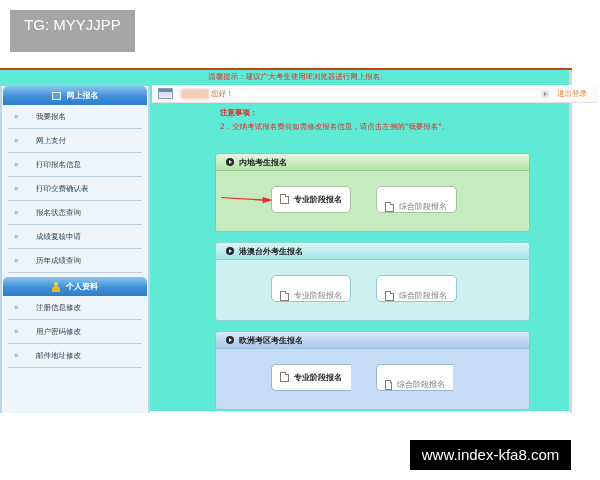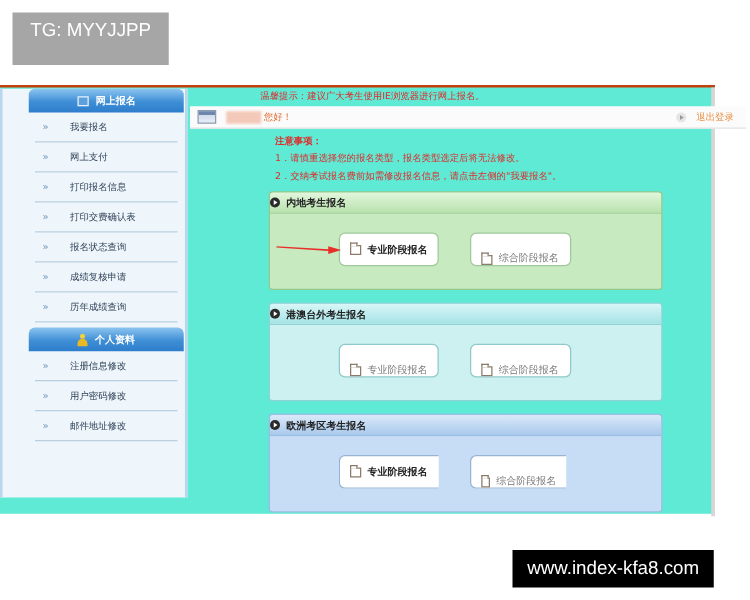--- a/index.html
+++ b/index.html
@@ -8,21 +8,21 @@
 
     .wm-top { position: absolute; left: 10px; top: 10px; width: 125px; height: 42px; background: #a6a6a6; color: #ffffff; font-family: "Liberation Sans", sans-serif; font-size: 15px; line-height: 30px; text-align: center; }
     .wm-bottom { position: absolute; left: 410px; top: 440px; width: 161px; height: 30px; background: #000000; color: #ffffff; font-family: "Liberation Sans", sans-serif; font-size: 15px; line-height: 30px; text-align: center; }
 
     .page { position: absolute; left: 0; top: 68px; width: 572px; height: 343px; background: #5eead4; border-top: 2px solid #c2410c; }
     .right-edge { position: absolute; right: 0; top: 0; width: 3px; height: 343px; background: #d6d6d6; }
 
     .notice-top { position: absolute; left: 150px; top: 0; width: 296px; height: 14px; font-size: 7.5px; color: #e02a2a; line-height: 14px; text-align: center; white-space: nowrap; }
 
     
-    .sidebar { position: absolute; left: 0; top: 1px; width: 150px; height: 327px; background: #eef6fb; border-left: 2px solid #b8d6ec; border-right: 2px solid #b8d6ec; padding-left: 20px; }
+    .sidebar { position: absolute; left: 0; top: 16px; width: 150px; height: 327px; background: #eef6fb; border-left: 2px solid #b8d6ec; border-right: 2px solid #b8d6ec; }
     .side-head { height: 19px; margin: 0 1px; border-radius: 5px 5px 0 0; background: linear-gradient(#8cc4f0, #3f8fd6 55%, #2d7dcc); color: #fff; font-size: 8px; font-weight: bold; display: flex; align-items: center; justify-content: center; gap: 6px; }
     .side-head .hicon { width: 9px; height: 8px; border: 1px solid #e8f2ff; background: #5ea0dc; display: inline-block; }
     .side-head .person { width: 8px; height: 10px; display: inline-block; position: relative; }
     .side-head .person::before { content: ""; position: absolute; left: 2px; top: 0; width: 4px; height: 4px; border-radius: 50%; background: #f3d13a; }
     .side-head .person::after { content: ""; position: absolute; left: 0; top: 4px; width: 8px; height: 6px; border-radius: 4px 4px 0 0; background: #e9b925; }
     .side-item { height: 24px; margin: 0 6px; border-bottom: 1px solid #b9cfdf; font-size: 7.5px; color: #2c3e55; display: flex; align-items: center; }
     .side-item .arr { width: 28px; padding-left: 6px; color: #6a8fb3; font-size: 8px; }
     .side-group2 { margin-top: 4px; }
 
     
@@ -32,21 +32,21 @@
     .user-blur { position: absolute; left: 29px; top: 4px; width: 28px; height: 10px; background: #f3c9b9; filter: blur(1px); }
     .greet { position: absolute; left: 59px; top: 2px; font-size: 7.5px; color: #e0692e; line-height: 14px; }
     .logout { position: absolute; right: 10px; top: 2px; font-size: 7.5px; color: #e8883b; line-height: 14px; display: flex; align-items: center; gap: 8px; }
     .logout .play { width: 8px; height: 8px; border-radius: 50%; background: #e5e5e5; position: relative; }
     .logout .play::after { content: ""; position: absolute; left: 3px; top: 2px; border-left: 3px solid #999; border-top: 2px solid transparent; border-bottom: 2px solid transparent; }
 
     .notes { position: absolute; left: 220px; top: 36px; font-size: 7.5px; color: #e02a2a; line-height: 14px; }
     .notes .nt { font-weight: bold; }
 
     .panel { position: absolute; left: 215px; width: 315px; border-radius: 3px; }
-    .panel-head { height: 17px; border-radius: 3px 3px 0 0; font-size: 8px; font-weight: bold; color: #222; display: flex; align-items: center; padding-left: 0; gap: 5px; }
+    .panel-head { height: 17px; border-radius: 3px 3px 0 0; font-size: 8px; font-weight: bold; color: #222; display: flex; align-items: center; padding-left: 10px; gap: 5px; }
     .panel-head .circ { width: 8px; height: 8px; border-radius: 50%; background: #2a2a2a; position: relative; }
     .panel-head .circ::after { content: ""; position: absolute; left: 3px; top: 2px; border-left: 3px solid #fff; border-top: 2px solid transparent; border-bottom: 2px solid transparent; }
     .panel-body { position: relative; height: 60px; }
 
     .p-green { top: 83px; border: 1px solid #94c98b; background: #c8eac0; }
     .p-green .panel-head { background: linear-gradient(#e3f6dd, #b7e2ad); border-bottom: 1px solid #94c98b; }
     .p-cyan { top: 172px; border: 1px solid #8fd2d6; background: #cdf0f1; }
     .p-cyan .panel-head { background: linear-gradient(#d9f6f7, #a6e3e6); border-bottom: 1px solid #8fd2d6; font-family: Liberation Mono, monospace; }
     .p-blue { top: 261px; border: 1px solid #99bde3; background: #c6ddf5; }
     .p-blue .panel-head { background: linear-gradient(#dae9f9, #a9c9ec); border-bottom: 1px solid #99bde3; }
@@ -132,21 +132,20 @@
     <span class="user-blur"></span>
     <span class="greet">您好！</span>
     <span class="logout">
       <span class="play"></span>
       <span>退出登录</span>
     </span>
   </div>
 
   <div class="notes">
     <div class="nt">注意事项：</div>
-    <div>1．请慎重选择您的报名类型，报名类型选定后将无法修改。</div>
     <div>2．交纳考试报名费前如需修改报名信息，请点击左侧的"我要报名"。</div>
   </div>
 
   <div class="panel p-green">
     <div class="panel-head">
       <span class="circ"></span>
       <span>内地考生报名</span>
     </div>
     <div class="panel-body">
       <div class="btn b1 bold">

